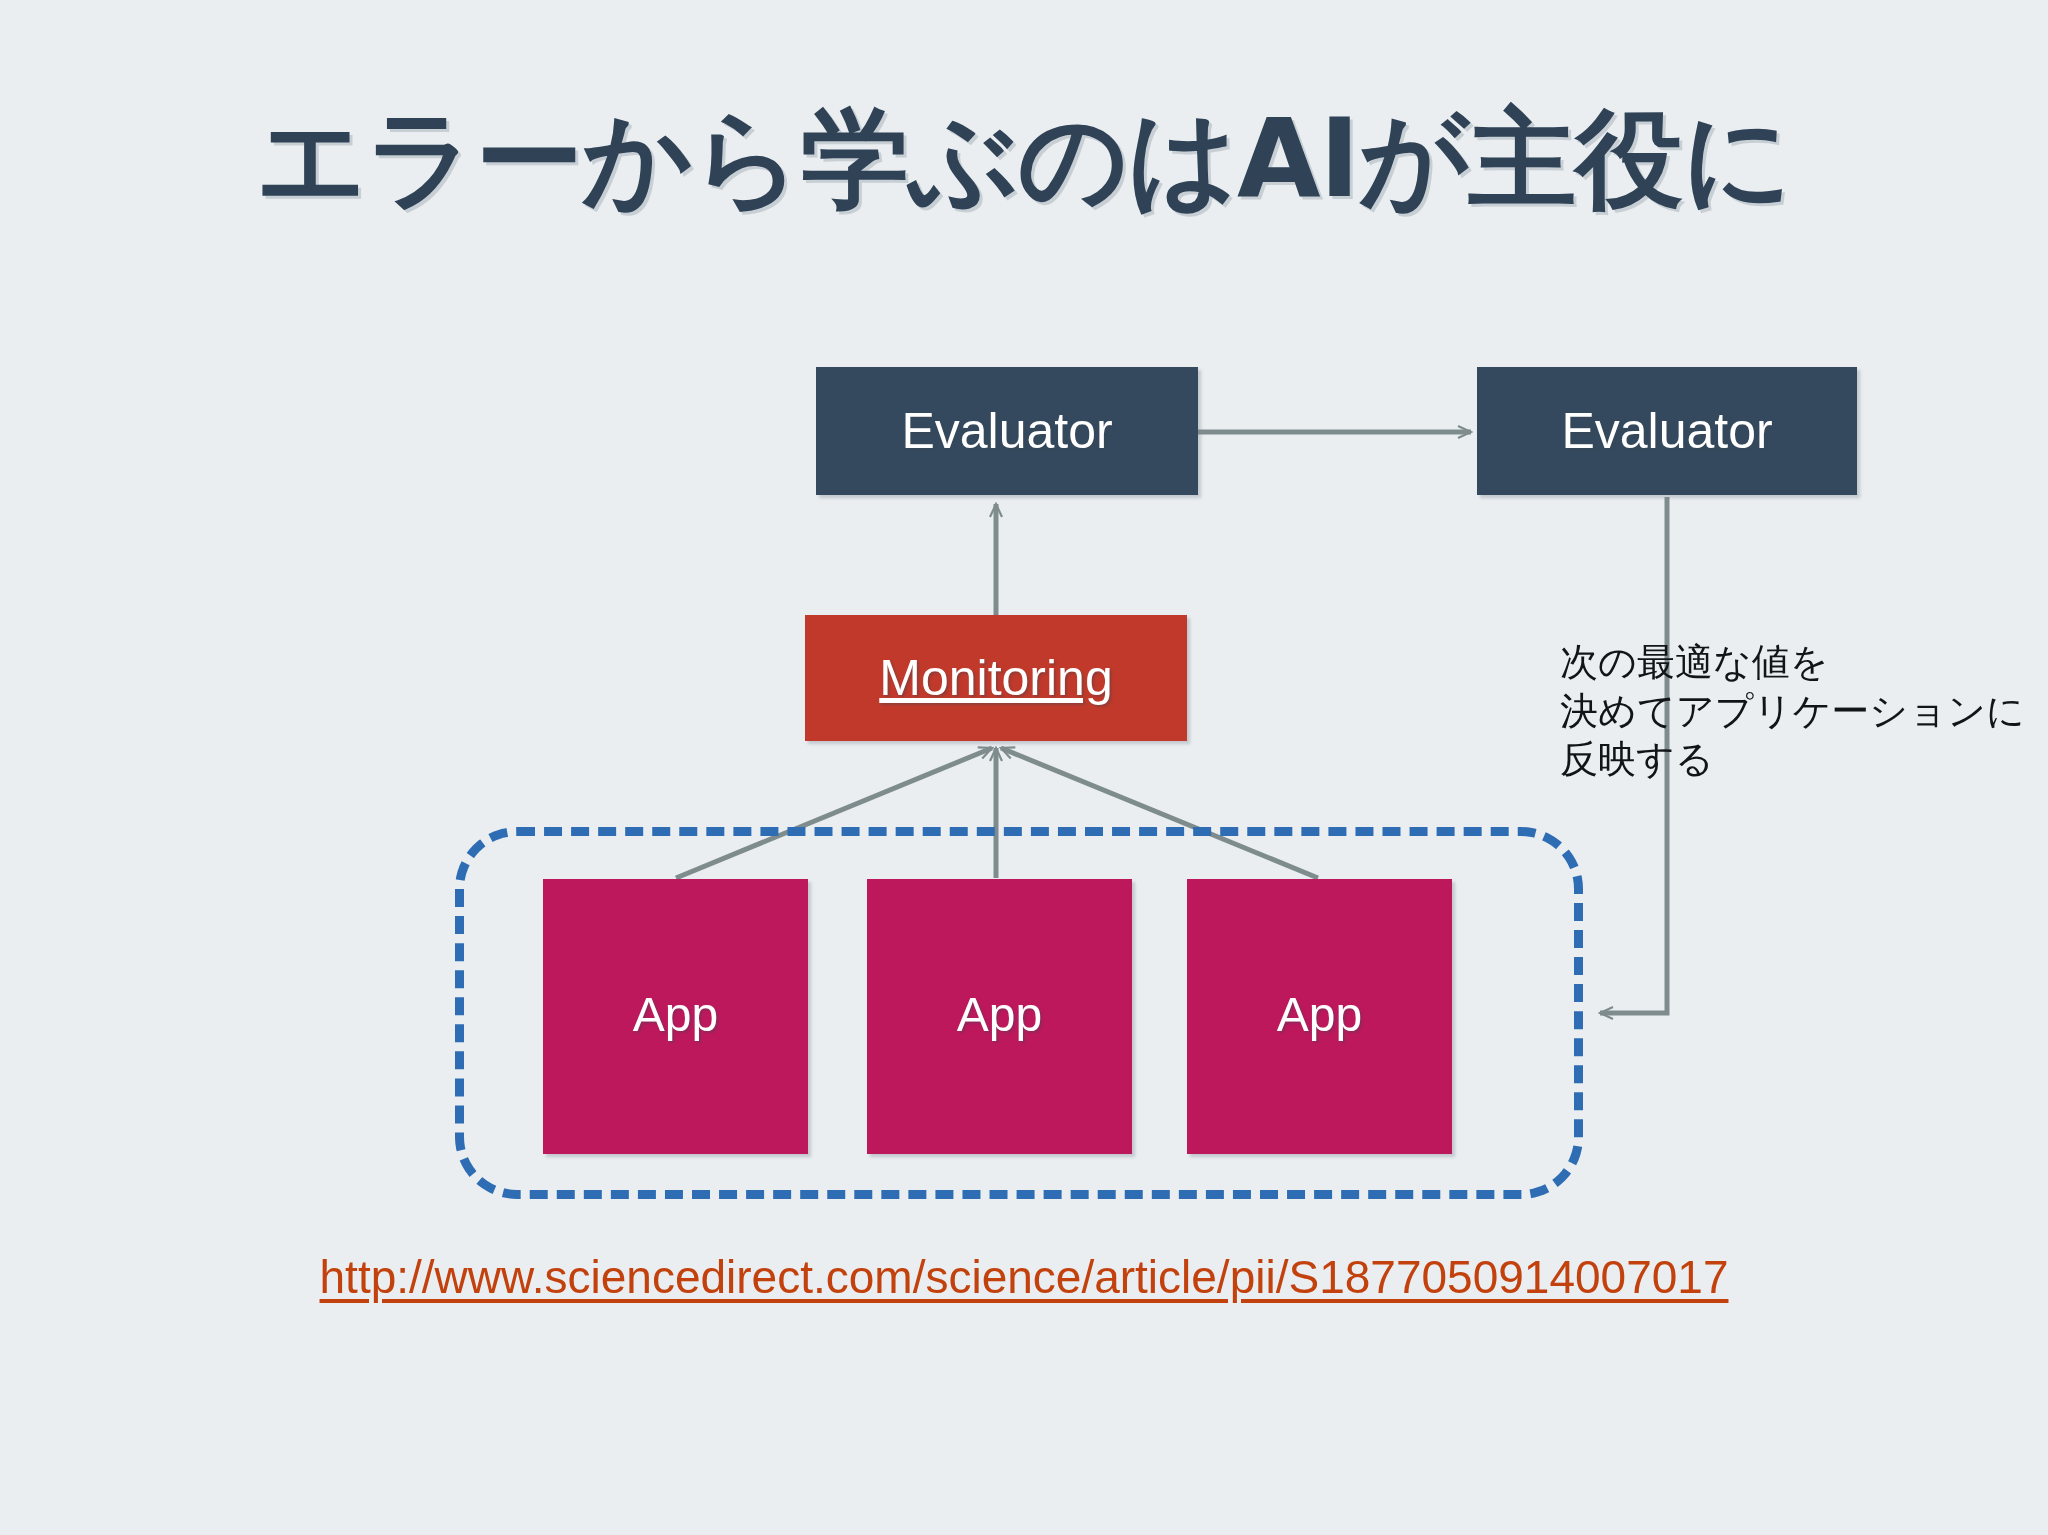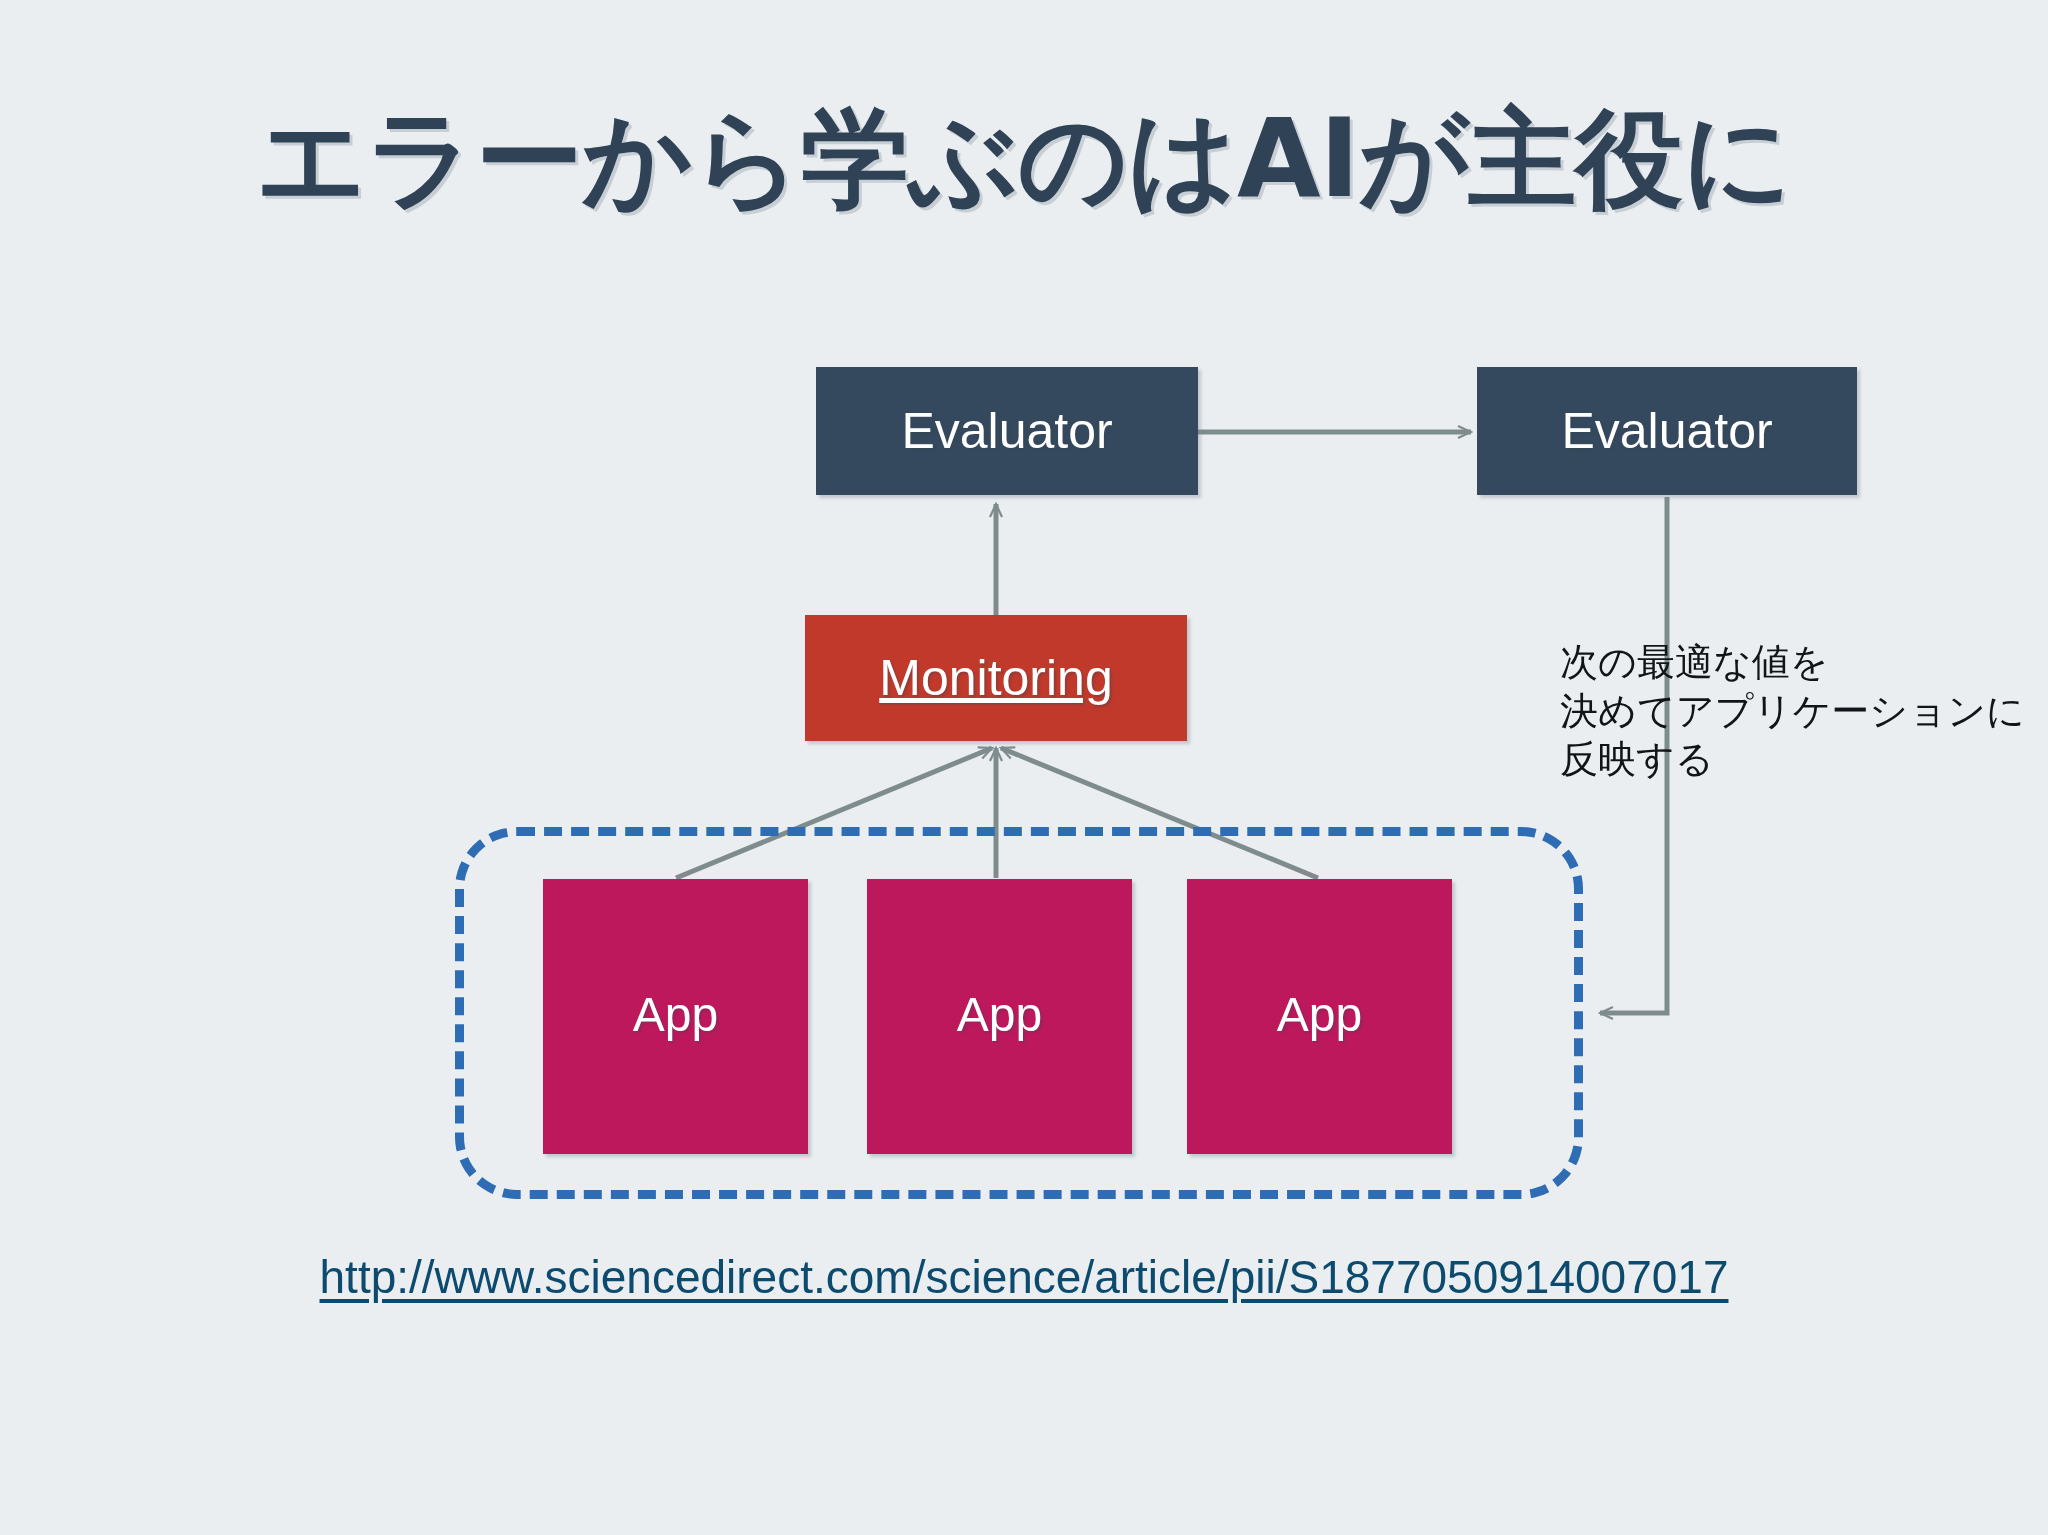--- a/index.html
+++ b/index.html
@@ -125,21 +125,21 @@
   }
 
   
   #source-url {
     position: absolute;
     left: 0;
     top: 1250px;
     width: 2048px;
     text-align: center;
     font-size: 46px;
-    color: #0c4a6e;
+    color: #c2410c;
     text-decoration: underline;
     text-underline-offset: 6px;
     font-family: "Liberation Sans", sans-serif;
     cursor: pointer;
     white-space: nowrap;
   }
 </style>
 </head>
 <body>
 

